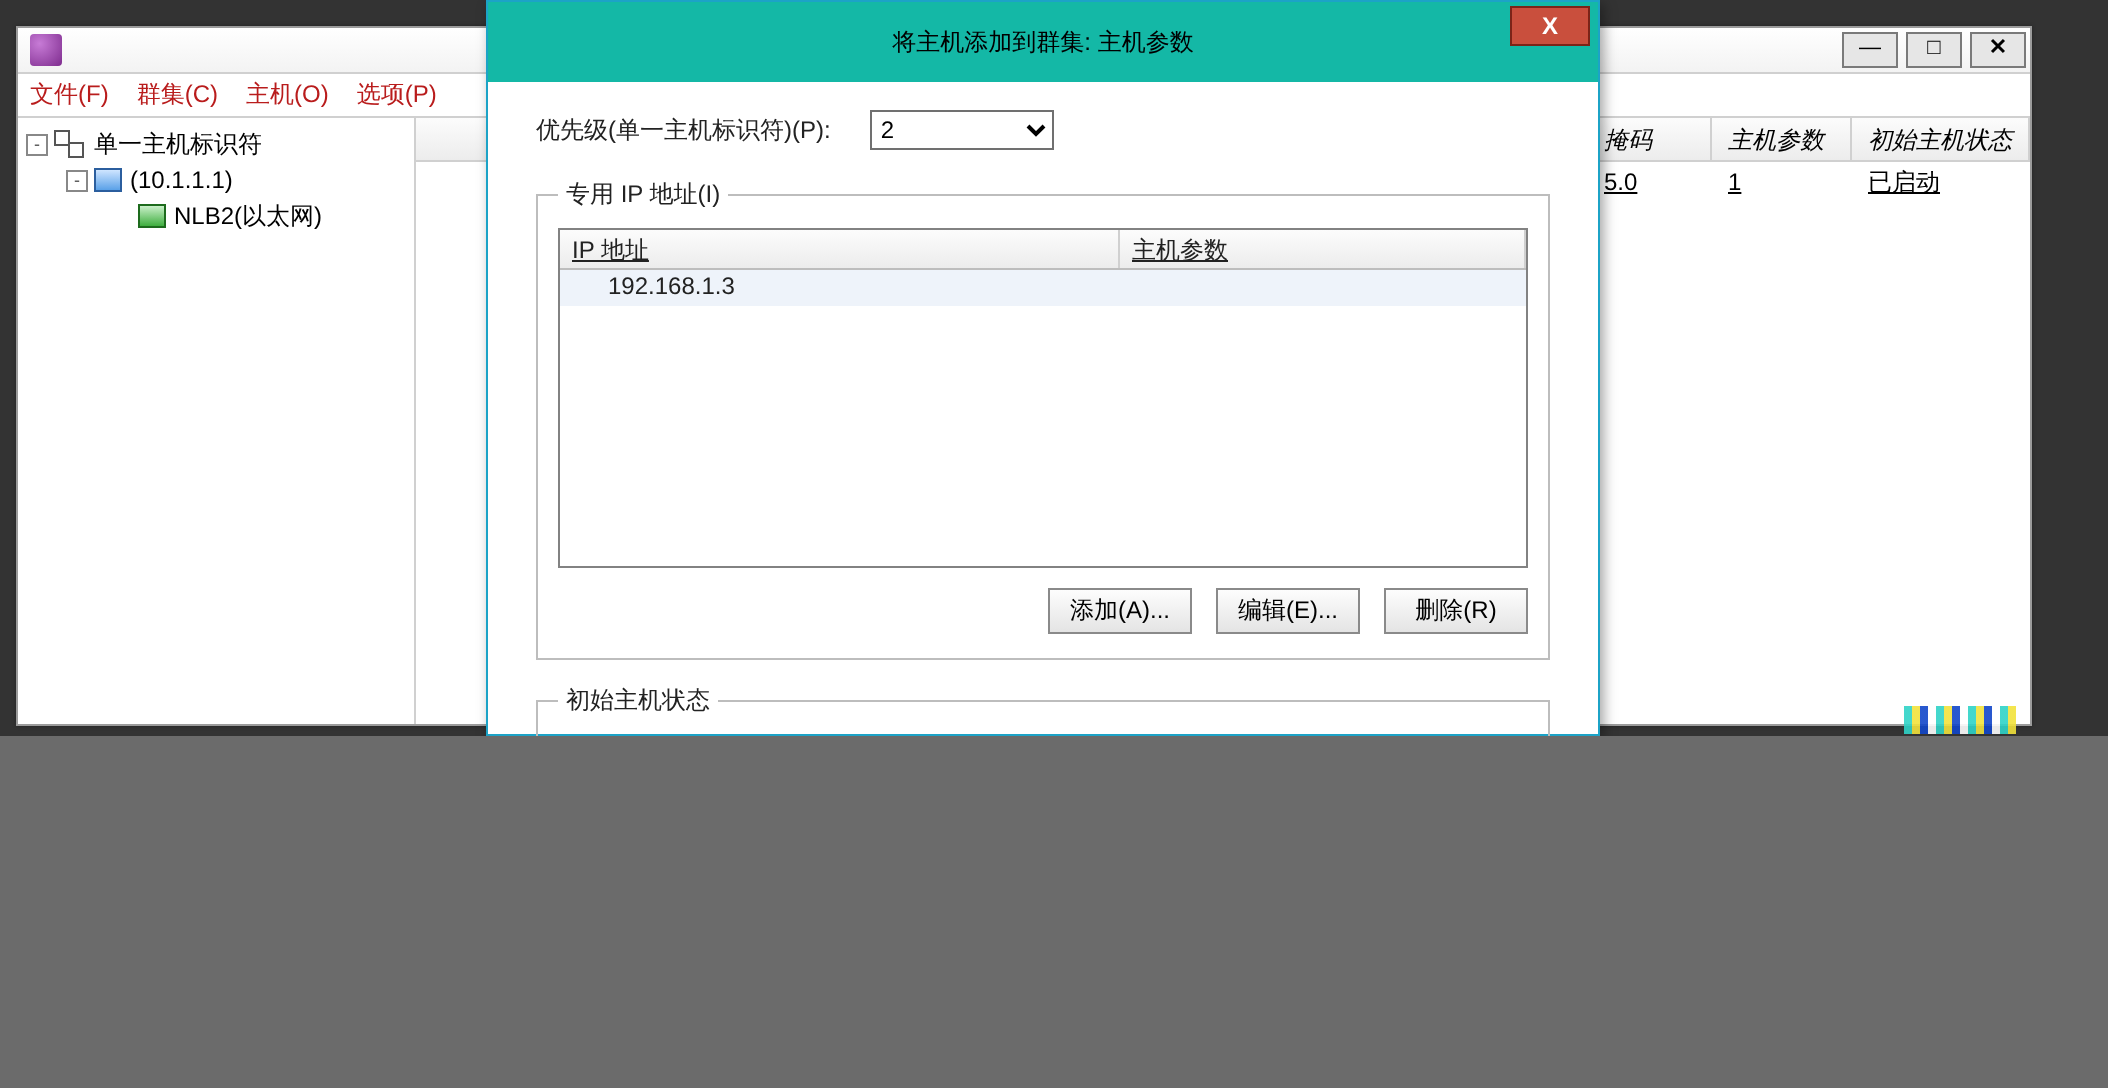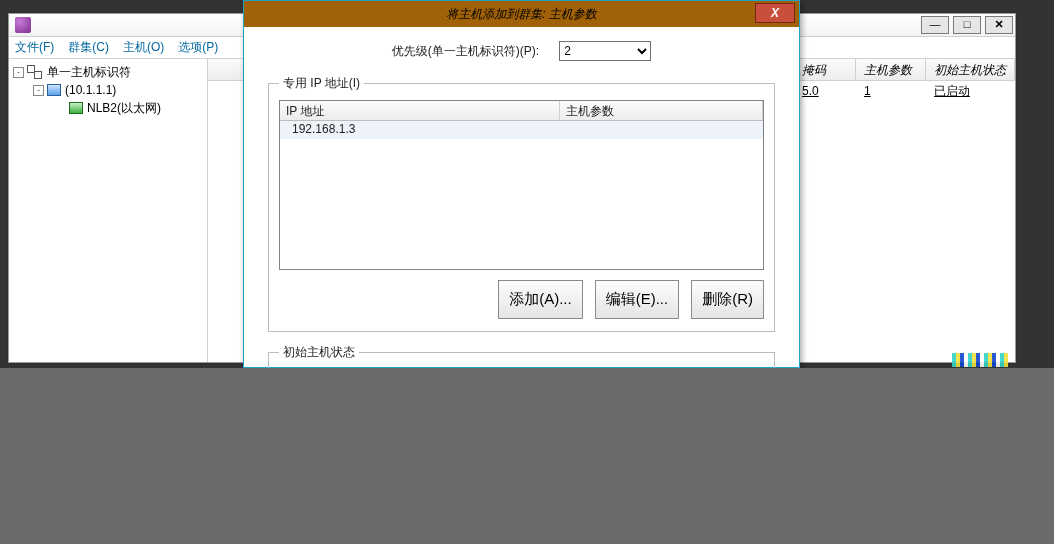--- a/index.html
+++ b/index.html
@@ -18,21 +18,21 @@
   }
   .main-titlebar .app-icon { width:16px; height:16px; margin-right:6px;
     background: radial-gradient(circle at 30% 30%, #c77bd6, #7e2c8e);
     border-radius:2px; }
   .win-controls { position:absolute; right:2px; top:2px; display:flex; gap:4px; }
   .win-btn { width:28px; height:18px; border:1px solid #7a7a7a; background:#e6e6e6;
     font-size:11px; line-height:14px; text-align:center; font-family:Arial; }
   .win-btn.close { font-weight:bold; }
 
   .menubar { height:22px; border-bottom:1px solid #d0d0d0; display:flex;
-    align-items:center; padding-left:6px; gap:14px; color:#0369a1; }
+    align-items:center; padding-left:6px; gap:14px; color:#b91c1c; }
   .menubar span { cursor:default; }
 
   .main-body { display:flex; height:calc(100% - 45px); }
   .tree-pane { width:224px; border-right:1px solid #d0d0d0; padding:4px 2px; background:#fff; }
   .tree-row { display:flex; align-items:center; height:18px; white-space:nowrap; }
   .tree-indent0 { padding-left:2px; }
   .tree-indent1 { padding-left:22px; }
   .tree-indent2 { padding-left:44px; }
   .tree-toggle { width:11px; height:11px; border:1px solid #888; color:#555;
     font-size:9px; line-height:9px; text-align:center; margin-right:3px; background:#fff; }
@@ -52,50 +52,50 @@
   .list-col { padding:3px 8px; border-right:1px solid #d0d0d0; white-space:nowrap;font-style:italic; }
   .list-row { display:flex; height:20px; align-items:center; }
   .list-cell { padding:2px 8px; white-space:nowrap;text-decoration:underline; }
 
   
   .dialog {
     position:absolute; left:243px; top:0; width:557px; height:368px;
     border:1px solid #1ca3c7; background:#fff; box-shadow:2px 2px 6px rgba(0,0,0,.35);
   }
   .dlg-title {
-    height:26px; background:#a16207; color:#000; display:flex; align-items:center;
-    justify-content:center; font-size:12px; position:relative;font-style:italic;
+    height:40px; background:#14b8a6; color:#000; display:flex; align-items:center;
+    justify-content:center; font-size:12px; position:relative;
   }
   .dlg-close { position:absolute; right:4px; top:2px; width:40px; height:20px;
     background:#c94f3d; border:1px solid #7c2418; color:#fff; text-align:center;
     line-height:18px; font-weight:bold; font-family:Arial; font-size:12px; }
   .dlg-body { padding:14px 24px 0 24px; color:#222; }
 
-  .row-priority { display:flex; align-items:center; gap:20px; margin-bottom:14px;justify-content:center; }
+  .row-priority { display:flex; align-items:center; gap:20px; margin-bottom:14px; }
   .row-priority label { }
   .row-priority select { width:92px; height:20px; border:1px solid #707070;
     background:#fff; font-size:12px; }
 
   fieldset { border:1px solid #bdbdbd; padding:8px 10px 12px 10px; margin:0 0 12px 0; }
   fieldset legend { padding:0 4px; }
 
   .ip-table { border:1px solid #828282; height:170px; background:#fff; }
   .ip-head  { display:flex; height:20px; background:linear-gradient(#fcfcfc,#ececec);
-    border-bottom:1px solid #bdbdbd; }
+    border-bottom:1px solid #bdbdbd;text-decoration:underline; }
   .ip-col   { padding:2px 6px; border-right:1px solid #d0d0d0; }
   .ip-col.ip { width:280px; }
   .ip-col.mask { flex:1; }
   .ip-body-row { display:flex; height:18px; background:#eef3fa; }
-  .ip-cell { padding:1px 12px; }
+  .ip-cell { padding:1px 12px;margin-left:12px; }
   .ip-cell.ip { width:280px; }
   .ip-cell.mask { flex:1; }
 
   .ip-btns { display:flex; justify-content:flex-end; gap:12px; margin-top:10px; }
-  .btn { min-width:72px; height:39px; border:1px solid #8a8a8a;
-    background:linear-gradient(#fdfdfd,#e4e4e4); padding:0 10px; font-size:15px;
+  .btn { min-width:72px; height:23px; border:1px solid #8a8a8a;
+    background:linear-gradient(#fdfdfd,#e4e4e4); padding:0 10px; font-size:12px;
     cursor:default; }
 
   
   .bottom-fill { position:absolute; left:0; top:368px; width:1054px; height:176px;
     background:#6b6b6b; }
 
   .corner-garbage { position:absolute; right:46px; top:353px; width:56px; height:14px;
     background:repeating-linear-gradient(90deg,#2fd3c7 0 4px,#f2e23b 4px 8px,#1146c9 8px 12px,#fff 12px 16px);
     opacity:.9; }
 </style>

